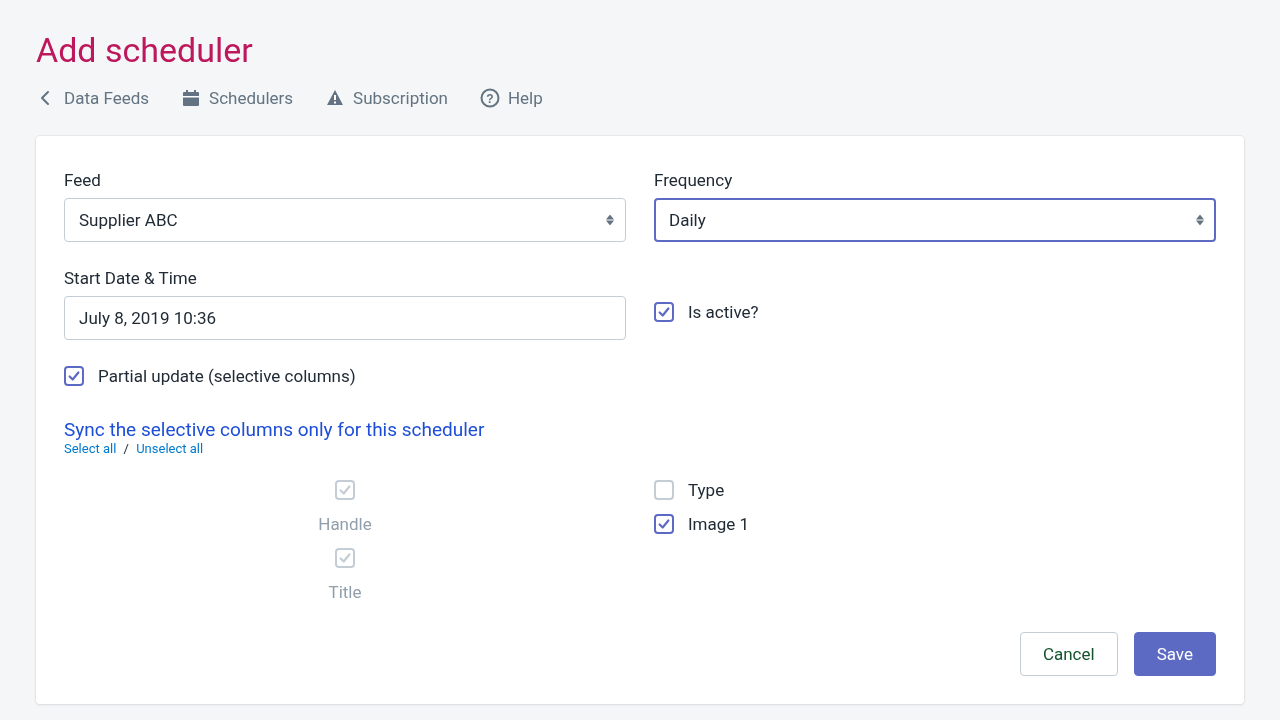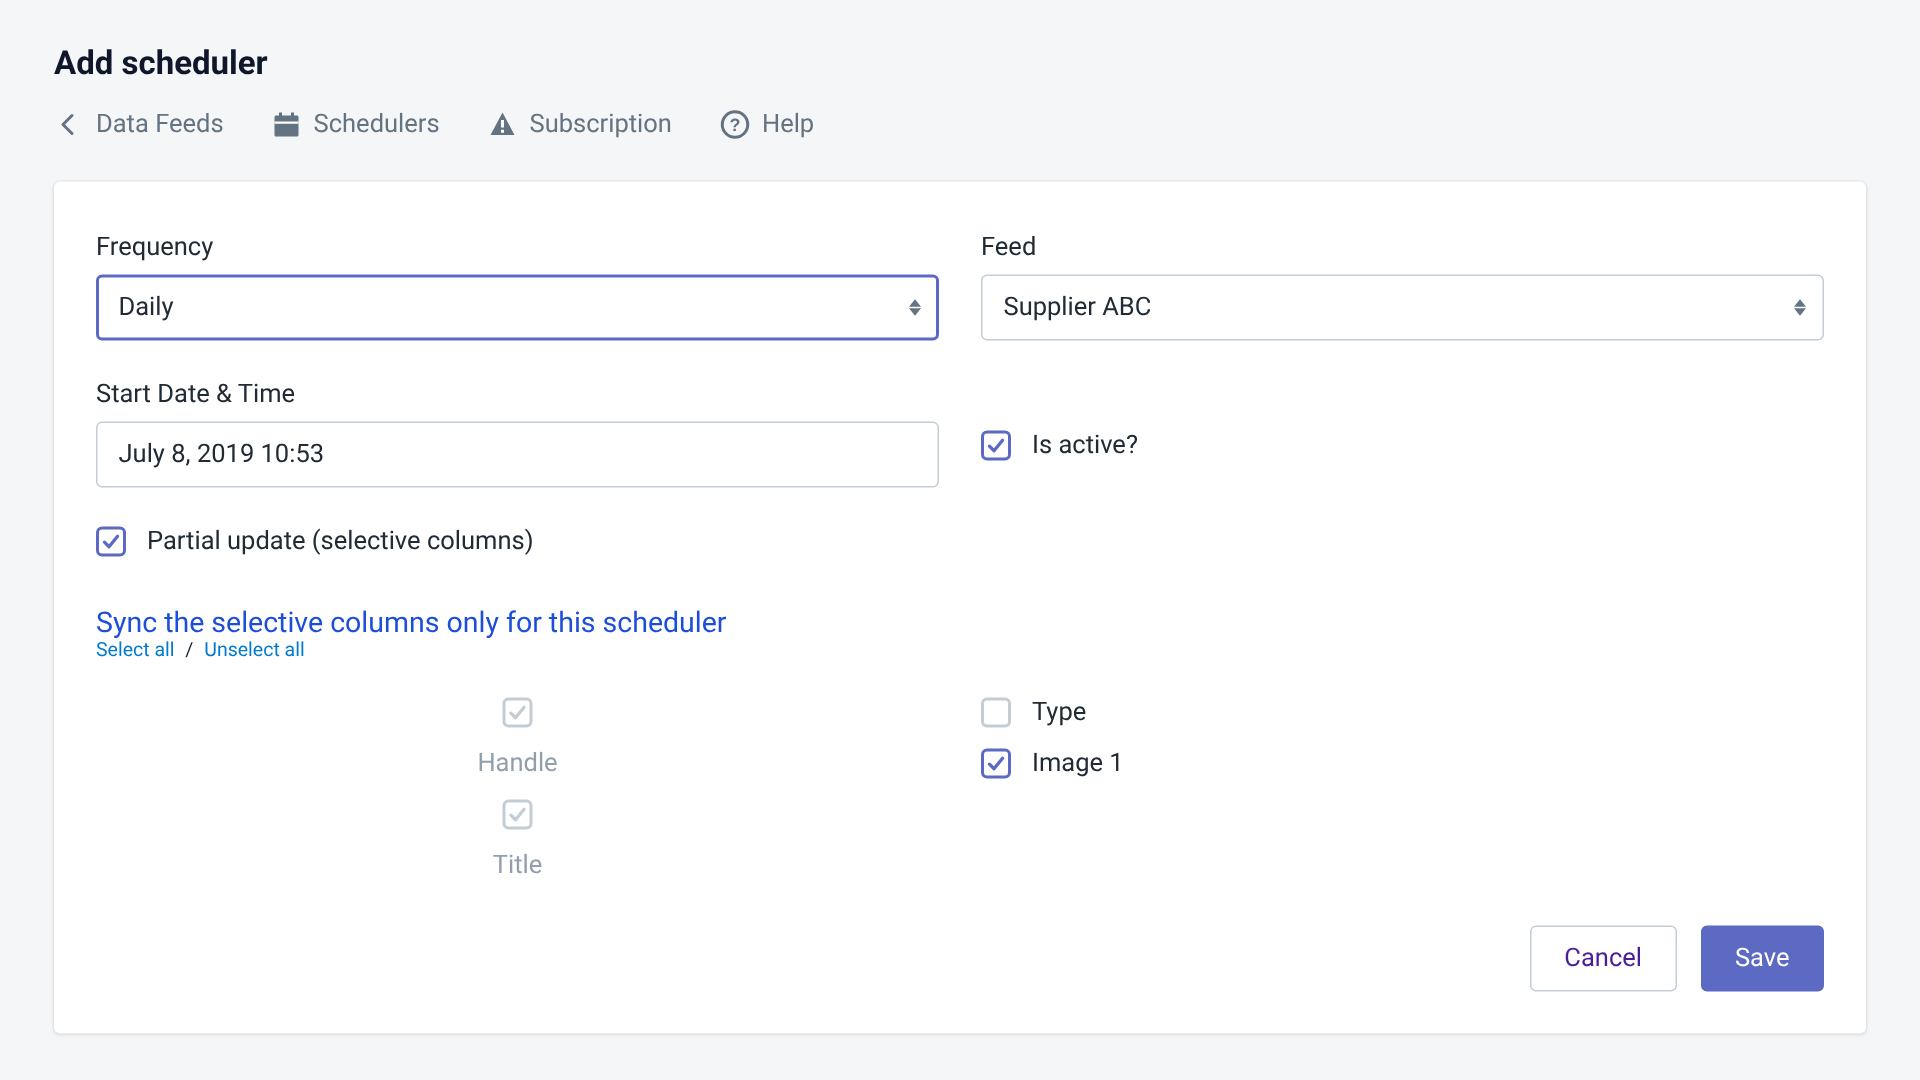--- a/index.html
+++ b/index.html
@@ -9,24 +9,24 @@
     background: #f4f6f8;
     color: #212b36;
     width: 1280px;
     height: 720px;
     overflow: hidden;
   }
   .page {
     padding: 30px 36px 0 36px;
   }
   .page-title {
-    font-size: 22px;
-    font-weight: 700;
+    font-size: 34px;
+    font-weight: 400;
     margin: 0 0 18px 0;
-    color: #0f172a;
+    color: #be185d;
   }
   .nav-row {
     display: flex;
     gap: 32px;
     align-items: flex-start;
     color: #637381;
     font-size: 17px;
     margin-bottom: 28px;
   }
   .nav-item {
@@ -156,21 +156,21 @@
     padding: 0 22px;
     border-radius: 4px;
     font-size: 17px;
     cursor: pointer;
     display: flex;
     align-items: center;
   }
   .btn-secondary {
     background: #fff;
     border: 1px solid #c4cdd5;
-    color: #4c1d95;
+    color: #14532d;
   }
   .btn-primary {
     background: #5c6ac4;
     border: 1px solid #5c6ac4;
     color: #ffffff;
   }
   .is-active-wrap {
     display: flex;
     align-items: flex-start;
     height: 44px;
@@ -212,52 +212,52 @@
           <circle cx="10" cy="10" r="8.5" stroke="#637381" stroke-width="2" fill="none"></circle>
           <text x="10" y="14.5" text-anchor="middle" font-size="12" fill="#637381" font-family="Arial" font-weight="bold">?</text>
         </svg>
       <span>Help</span>
     </div>
   </div>
 
   <div class="card">
 
     <div class="row">
+      <div class="col">
+        <div class="field">
+          <span class="label">Feed</span>
+          <div class="select-wrap">
+            <div class="select" style="line-height:42px;">Supplier ABC</div>
+            <div class="updown">
+              <div class="tri up"></div>
+                <div class="tri down"></div>
+            </div>
+          </div>
+        </div>
+      </div>
       <div class="col">
         <div class="field">
           <span class="label">Frequency</span>
           <div class="select-wrap">
             <div class="select focused" style="line-height:40px;">Daily</div>
             <div class="updown">
               <div class="tri up"></div>
                 <div class="tri down"></div>
             </div>
           </div>
         </div>
       </div>
-      <div class="col">
-        <div class="field">
-          <span class="label">Feed</span>
-          <div class="select-wrap">
-            <div class="select" style="line-height:42px;">Supplier ABC</div>
-            <div class="updown">
-              <div class="tri up"></div>
-                <div class="tri down"></div>
-            </div>
-          </div>
-        </div>
-      </div>
     </div>
 
     <div class="row">
       <div class="col">
         <div class="field">
           <span class="label">Start Date &amp; Time</span>
           <div class="input-wrap">
-            <div class="text-input" style="line-height:42px;">July 8, 2019 10:53</div>
+            <div class="text-input" style="line-height:42px;">July 8, 2019 10:36</div>
           </div>
         </div>
       </div>
       <div class="col">
         <div class="is-active-wrap">
           <div class="checkbox-row">
             <div class="cb checked">
               <svg viewBox="0 0 16 16">
                   <path d="M3 8.5 L6.5 12 L13 4" stroke-width="2.5" fill="none" stroke-linecap="round" stroke-linejoin="round"></path>
                 </svg>

